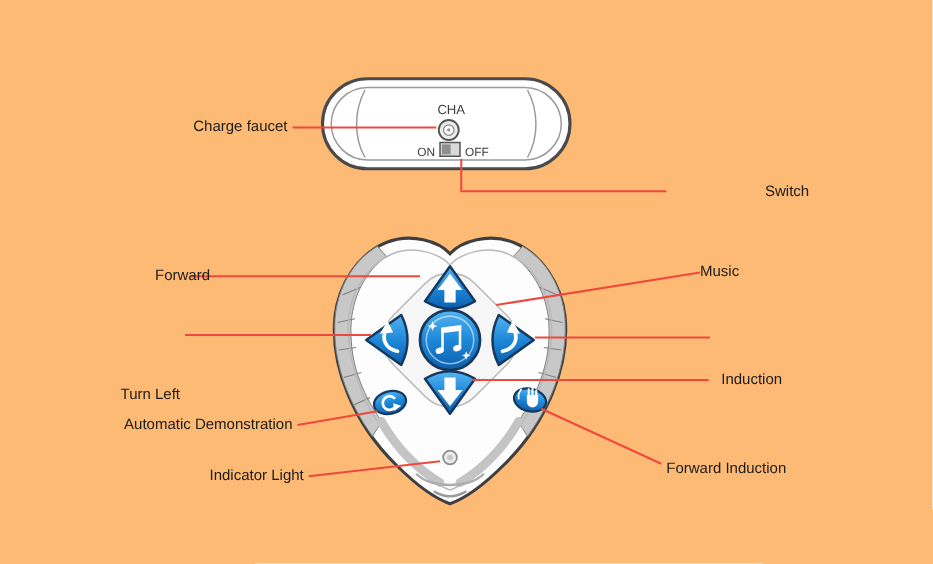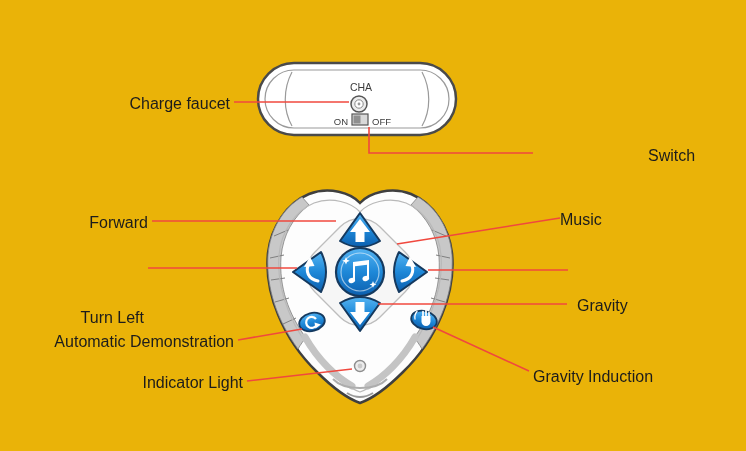--- a/index.html
+++ b/index.html
@@ -1,26 +1,26 @@
 <!DOCTYPE html>
 <html><head>
 <meta charset="utf-8">
 <style>
   html,body{margin:0;padding:0;background:#ffffff;}
   #canvas{
     position:relative;
     width:746px;height:451px;
-    background:#eab308;
+    background:#fdba74;
     font-family:"Liberation Sans", sans-serif;
     overflow:hidden;
   }
   #art{position:absolute;left:0;top:0;}
   .label{
     position:absolute;
-    font-size:16px;
+    font-size:12px;
     line-height:1.2;
     color:#1c1c1c;
     white-space:nowrap;
   }
   svg text{font-family:"Liberation Sans", sans-serif;}
 </style>
 </head>
 <body>
 
 <div id="canvas">
@@ -150,22 +150,22 @@
       <line x1="148" y1="268" x2="297" y2="268"></line>
       <line x1="428" y1="270" x2="568" y2="270"></line>
       <line x1="378" y1="304" x2="567" y2="304"></line>
       <line x1="238" y1="340" x2="302" y2="329"></line>
       <line x1="247" y1="381" x2="352" y2="369"></line>
       <line x1="433" y1="327" x2="529" y2="371"></line>
     </g>
   </svg>
 
   <div class="label" style="right:516px; top:94px;">Charge faucet</div>
-  <div class="label" style="left:612px;  top:146px;margin-left:36px;">Switch</div>
-  <div class="label" style="right:598px; top:213px;">Forward</div>
+  <div class="label" style="left:612px;  top:146px;">Switch</div>
+  <div class="label" style="right:578px; top:213px;">Forward</div>
   <div class="label" style="left:560px;  top:210px;">Music</div>
   <div class="label" style="right:602px; top:260px;margin-top:48px;">Turn Left</div>
-  <div class="label" style="left:577px;  top:296px;">Gravity</div>
+  <div class="label" style="left:577px;  top:296px;">Induction</div>
   <div class="label" style="right:512px; top:332px;">Automatic Demonstration</div>
   <div class="label" style="right:503px; top:373px;">Indicator Light</div>
-  <div class="label" style="left:533px;  top:367px;">Gravity Induction</div>
+  <div class="label" style="left:533px;  top:367px;">Forward Induction</div>
 
 </div>
 
 </body></html>

